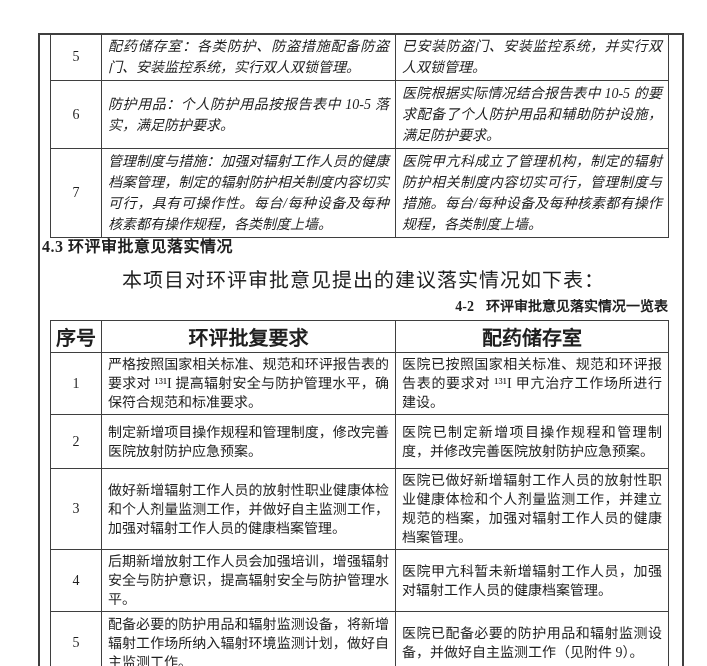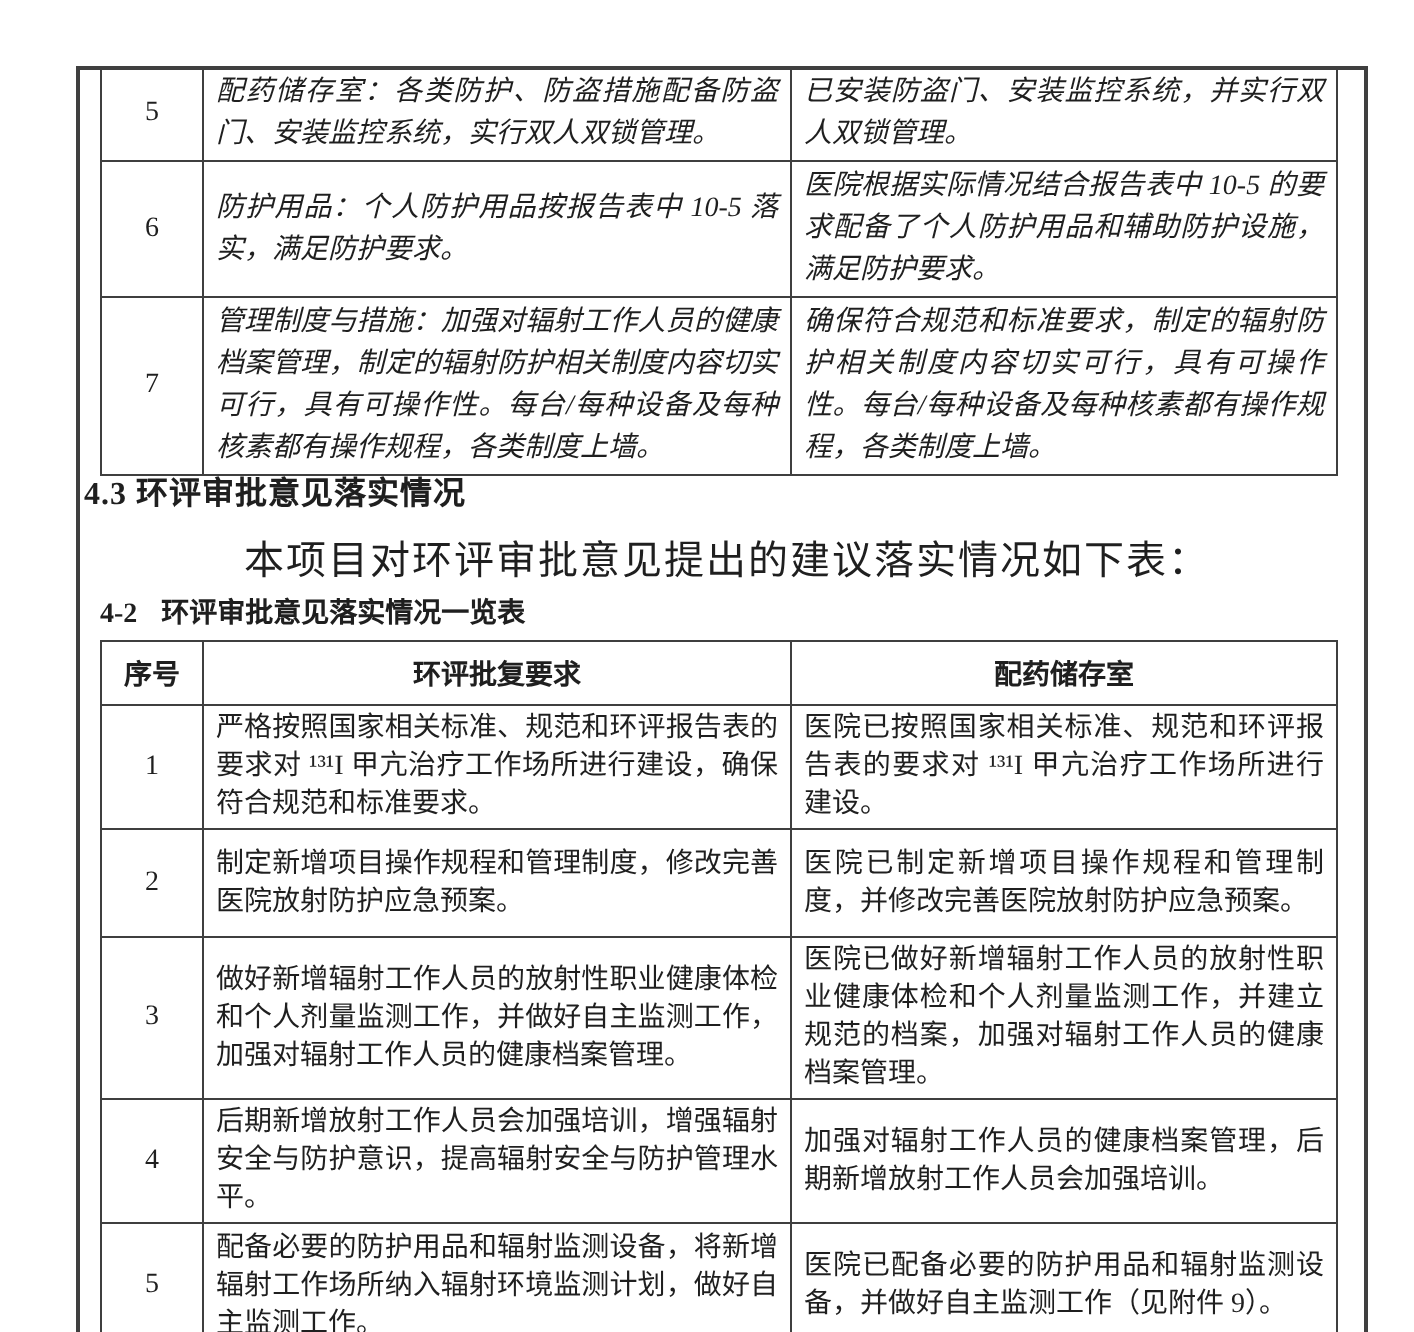--- a/index.html
+++ b/index.html
@@ -36,21 +36,21 @@
   .col-mid { width: 294px; }
   .col-right { width: 273px; }
   #measures-table { top: 33px; }
   #measures-table .txt-cell { line-height: 21px; font-style: italic; }
   #approval-table { top: 320px; }
   #approval-table .txt-cell { line-height: 19px; }
   #approval-table th {
     font-weight: bold;
     text-align: center;
     height: 32px;
-    font-size: 14px;
+    font-size: 20px;
   }
   .r-h44 { height: 44px; }
   .r-h64 { height: 64px; }
   .r-h84 { height: 84px; }
   .r-h56 { height: 56px; }
   .r-h54 { height: 54px; }
   .r-h76 { height: 76px; }
   .r-h59 { height: 59px; }
   .r-h63 { height: 63px; }
   .section-heading {
@@ -64,21 +64,21 @@
     position: absolute;
     left: 84px; top: 264px;
     font-size: 20px;
     letter-spacing: 1px;
     margin-left: 38px;
   }
   .table-caption {
     position: absolute;
     left: 50px; top: 295px;
     width: 618px;
-    text-align: left;
+    text-align: right;
     font-weight: bold;
     font-size: 14px;
   }
   .table-caption .cap-num { margin-right: 12px; }
 </style>
 </head>
 <body>
 
 <div class="page-frame"></div>
 
@@ -90,21 +90,21 @@
       <td class="txt-cell col-right">已安装防盗门、安装监控系统，并实行双人双锁管理。</td>
     </tr>
     <tr class="r-h64">
       <td class="num-cell">6</td>
       <td class="txt-cell col-mid">防护用品：个人防护用品按报告表中 10-5 落实，满足防护要求。</td>
       <td class="txt-cell col-right">医院根据实际情况结合报告表中 10-5 的要求配备了个人防护用品和辅助防护设施，满足防护要求。</td>
     </tr>
     <tr class="r-h84">
       <td class="num-cell">7</td>
       <td class="txt-cell col-mid">管理制度与措施：加强对辐射工作人员的健康档案管理，制定的辐射防护相关制度内容切实可行，具有可操作性。每台/每种设备及每种核素都有操作规程，各类制度上墙。</td>
-      <td class="txt-cell col-right">确保符合规范和标准要求，制定的辐射防护相关制度内容切实可行，具有可操作性。每台/每种设备及每种核素都有操作规程，各类制度上墙。</td>
+      <td class="txt-cell col-right">医院甲亢科成立了管理机构，制定的辐射防护相关制度内容切实可行，管理制度与措施。每台/每种设备及每种核素都有操作规程，各类制度上墙。</td>
     </tr>
   </tbody>
 </table>
 
 <div class="section-heading">4.3 环评审批意见落实情况</div>
 
 <div class="intro-paragraph">本项目对环评审批意见提出的建议落实情况如下表：</div>
 
 <div class="table-caption">
   <span class="cap-num">4-2</span><span>环评审批意见落实情况一览表</span>
@@ -114,37 +114,37 @@
   <thead>
     <tr>
       <th class="num-cell">序号</th>
       <th class="col-mid">环评批复要求</th>
       <th class="col-right">配药储存室</th>
     </tr>
   </thead>
   <tbody>
     <tr class="r-h56">
       <td class="num-cell">1</td>
-      <td class="txt-cell col-mid">严格按照国家相关标准、规范和环评报告表的要求对 ¹³¹I 甲亢治疗工作场所进行建设，确保符合规范和标准要求。</td>
+      <td class="txt-cell col-mid">严格按照国家相关标准、规范和环评报告表的要求对 ¹³¹I 提高辐射安全与防护管理水平，确保符合规范和标准要求。</td>
       <td class="txt-cell col-right">医院已按照国家相关标准、规范和环评报告表的要求对 ¹³¹I 甲亢治疗工作场所进行建设。</td>
     </tr>
     <tr class="r-h54">
       <td class="num-cell">2</td>
       <td class="txt-cell col-mid">制定新增项目操作规程和管理制度，修改完善医院放射防护应急预案。</td>
       <td class="txt-cell col-right">医院已制定新增项目操作规程和管理制度，并修改完善医院放射防护应急预案。</td>
     </tr>
     <tr class="r-h76">
       <td class="num-cell">3</td>
       <td class="txt-cell col-mid">做好新增辐射工作人员的放射性职业健康体检和个人剂量监测工作，并做好自主监测工作，加强对辐射工作人员的健康档案管理。</td>
       <td class="txt-cell col-right">医院已做好新增辐射工作人员的放射性职业健康体检和个人剂量监测工作，并建立规范的档案，加强对辐射工作人员的健康档案管理。</td>
     </tr>
     <tr class="r-h59">
       <td class="num-cell">4</td>
       <td class="txt-cell col-mid">后期新增放射工作人员会加强培训，增强辐射安全与防护意识，提高辐射安全与防护管理水平。</td>
-      <td class="txt-cell col-right">加强对辐射工作人员的健康档案管理，后期新增放射工作人员会加强培训。</td>
+      <td class="txt-cell col-right">医院甲亢科暂未新增辐射工作人员，加强对辐射工作人员的健康档案管理。</td>
     </tr>
     <tr class="r-h63">
       <td class="num-cell">5</td>
       <td class="txt-cell col-mid">配备必要的防护用品和辐射监测设备，将新增辐射工作场所纳入辐射环境监测计划，做好自主监测工作。</td>
       <td class="txt-cell col-right">医院已配备必要的防护用品和辐射监测设备，并做好自主监测工作（见附件 9）。</td>
     </tr>
   </tbody>
 </table>
 
 </body></html>

